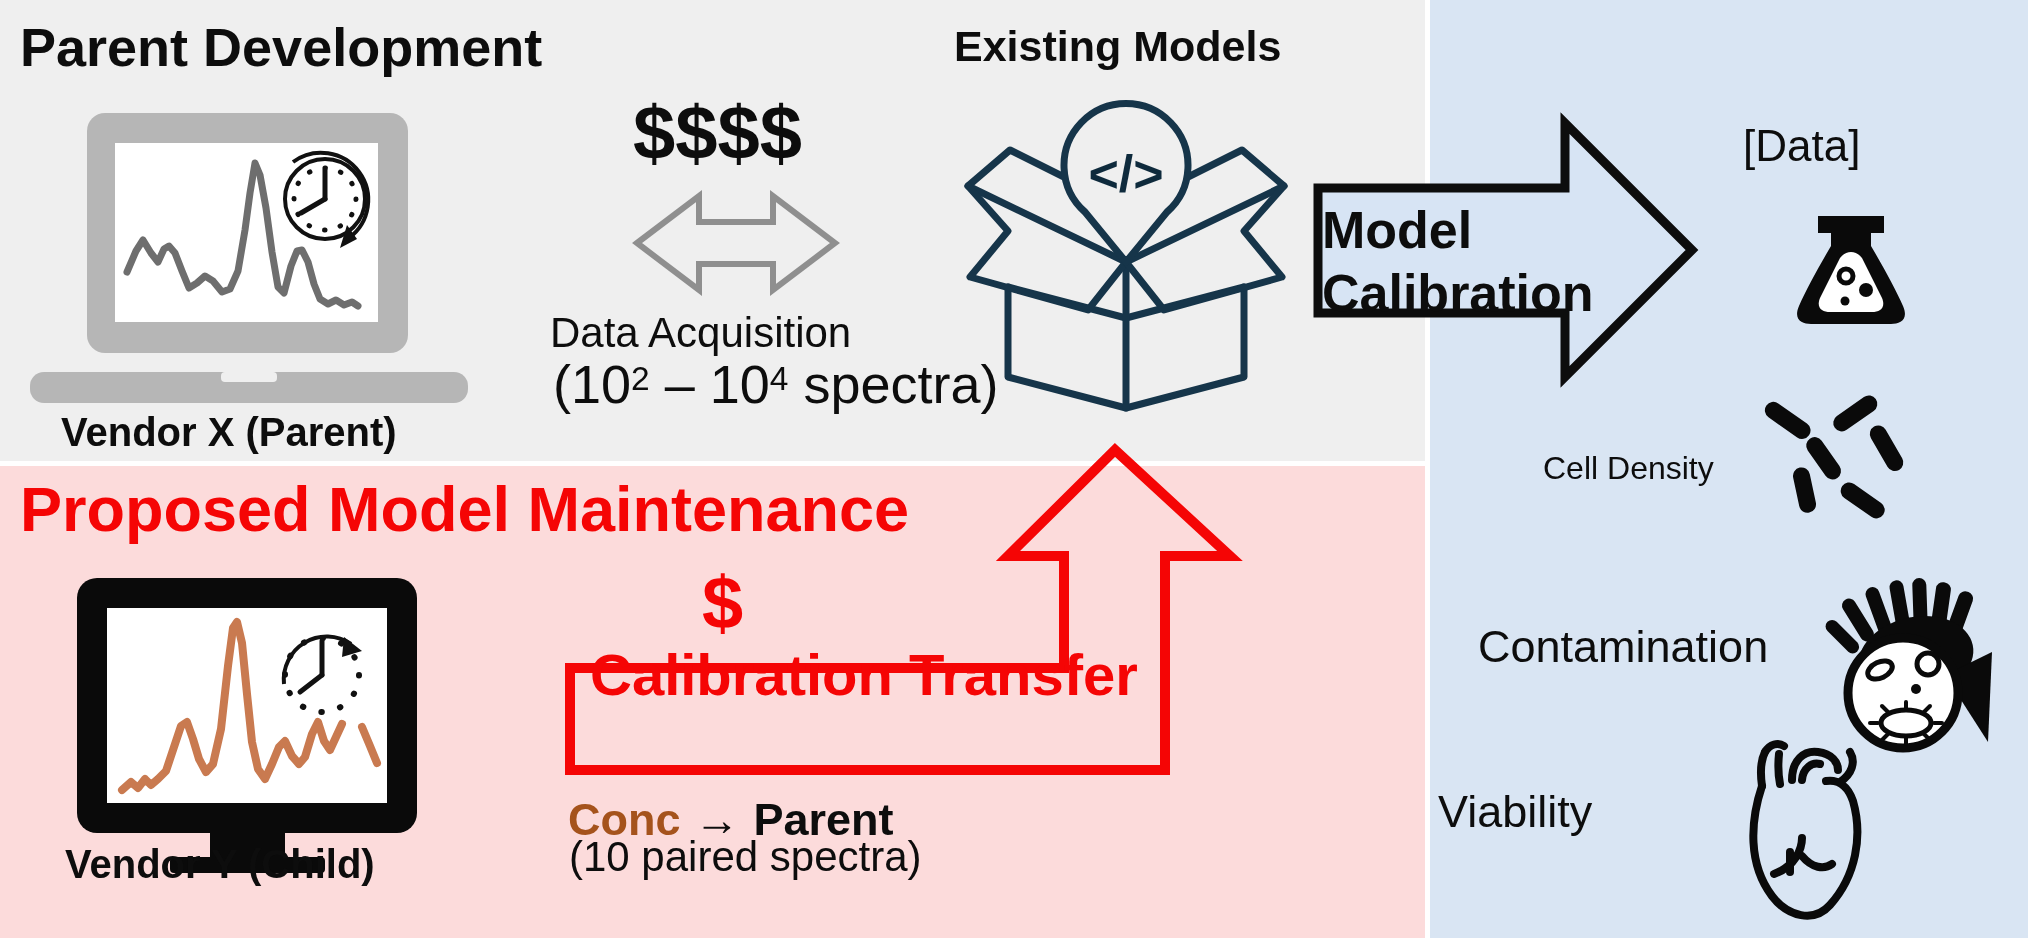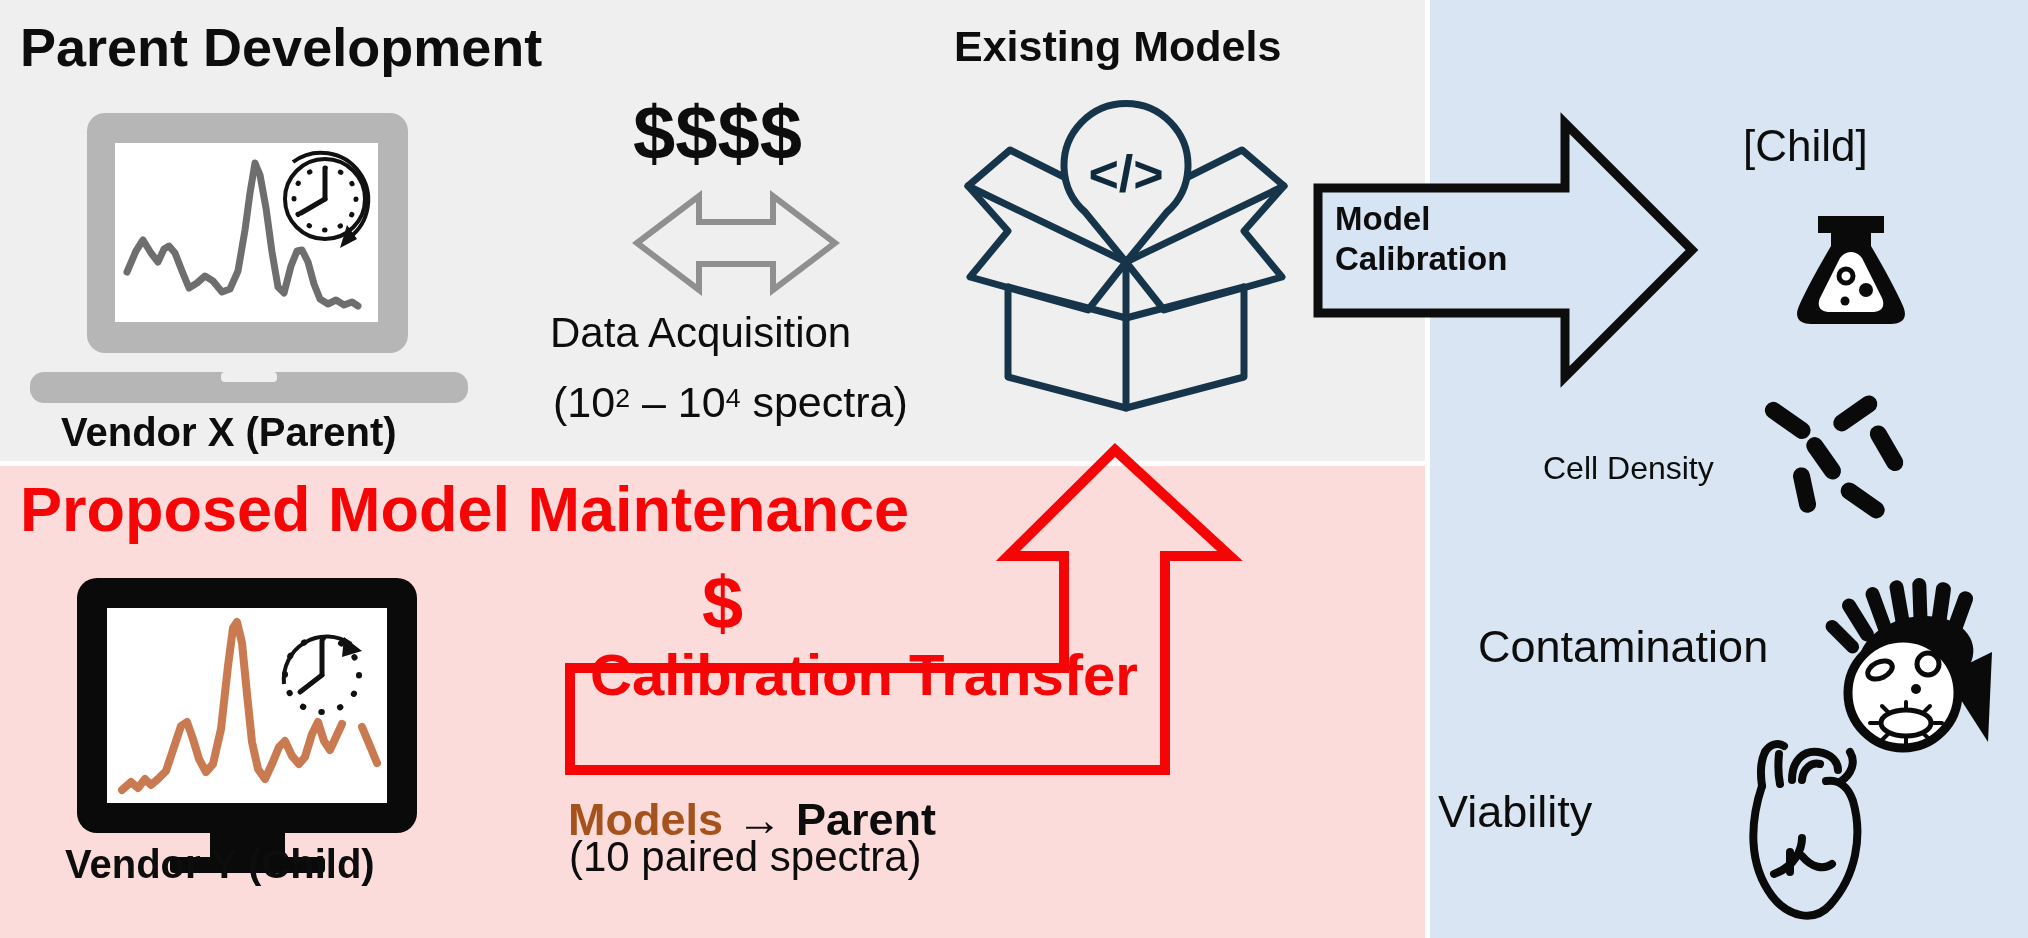--- a/index.html
+++ b/index.html
@@ -15,23 +15,23 @@
   .t{position:absolute;white-space:nowrap;line-height:1;color:#0d0d0d;}
   .ctr{text-align:left;}
   .b{font-weight:bold;}
   .red{color:#f50505;}
   .brown{color:#a5531c;}
   .sup{font-size:0.62em;position:relative;top:-0.38em;}
   #t-model-dev{left:20px;top:20px;font-size:54px;}
   #t-vendor-x{left:61px;top:412px;width:400px;font-size:40px;}
   #t-dollars4{left:633px;top:95px;width:200px;font-size:76px;}
   #t-data-acq{left:550px;top:312px;width:400px;font-size:42px;}
-  #t-spectra-note{left:553px;top:357px;width:400px;font-size:43px;margin-top:24px;}
+  #t-spectra-note{left:553px;top:357px;width:400px;font-size:54px;}
   #t-existing{left:954px;top:25px;width:400px;font-size:43px;}
-  #t-resilience{left:1322px;top:199px;width:330px;font-size:33px;line-height:1.21;margin-left:13px;}
+  #t-resilience{left:1322px;top:199px;width:330px;font-size:52px;line-height:1.21;}
   #t-proposed{left:20px;top:478px;font-size:63px;}
   #t-dollar1{left:702px;top:566px;width:100px;font-size:74px;}
   #t-calib{left:590px;top:646px;width:556px;font-size:58px;}
   #t-child-parent{left:568px;top:797px;width:400px;font-size:45px;}
   #t-child-parent .gap{display:inline-block;width:14px;}
   #t-paired{left:569px;top:836px;width:400px;font-size:42px;}
   #t-vendor-y{left:65px;top:844px;width:400px;font-size:40px;}
   #t-conc{left:1743px;top:124px;width:200px;font-size:44px;}
   #t-cell{left:1543px;top:452px;width:300px;font-size:32px;}
   #t-contam{left:1478px;top:624px;width:320px;font-size:45px;}
@@ -162,20 +162,20 @@
   <div id="t-data-acq" class="t ctr">Data Acquisition</div>
   <div id="t-spectra-note" class="t ctr"><span>(10</span><span class="sup">2</span><span> – 10</span><span class="sup">4</span><span> spectra)</span></div>
   <div id="t-existing" class="t b ctr">Existing Models</div>
   <div id="t-resilience" class="t b ctr">
     <div>Model</div>
     <div>Calibration</div>
   </div>
   <div id="t-proposed" class="t b red">Proposed Model Maintenance</div>
   <div id="t-dollar1" class="t b red ctr">$</div>
   <div id="t-calib" class="t b red ctr">Calibration Transfer</div>
-  <div id="t-child-parent" class="t b ctr"><span class="brown">Models</span><span class="gap"></span><span>→</span><span class="gap"></span><span>Parent</span></div>
+  <div id="t-child-parent" class="t b ctr"><span class="brown">Conc</span><span class="gap"></span><span>→</span><span class="gap"></span><span>Parent</span></div>
   <div id="t-paired" class="t ctr">(10 paired spectra)</div>
   <div id="t-vendor-y" class="t b ctr">Vendor Y (Child)</div>
-  <div id="t-conc" class="t ctr">[Child]</div>
+  <div id="t-conc" class="t ctr">[Data]</div>
   <div id="t-cell" class="t ctr">Cell Density</div>
   <div id="t-contam" class="t ctr">Contamination</div>
   <div id="t-viab" class="t ctr">Viability</div>
 </div>
 
 </body></html>

